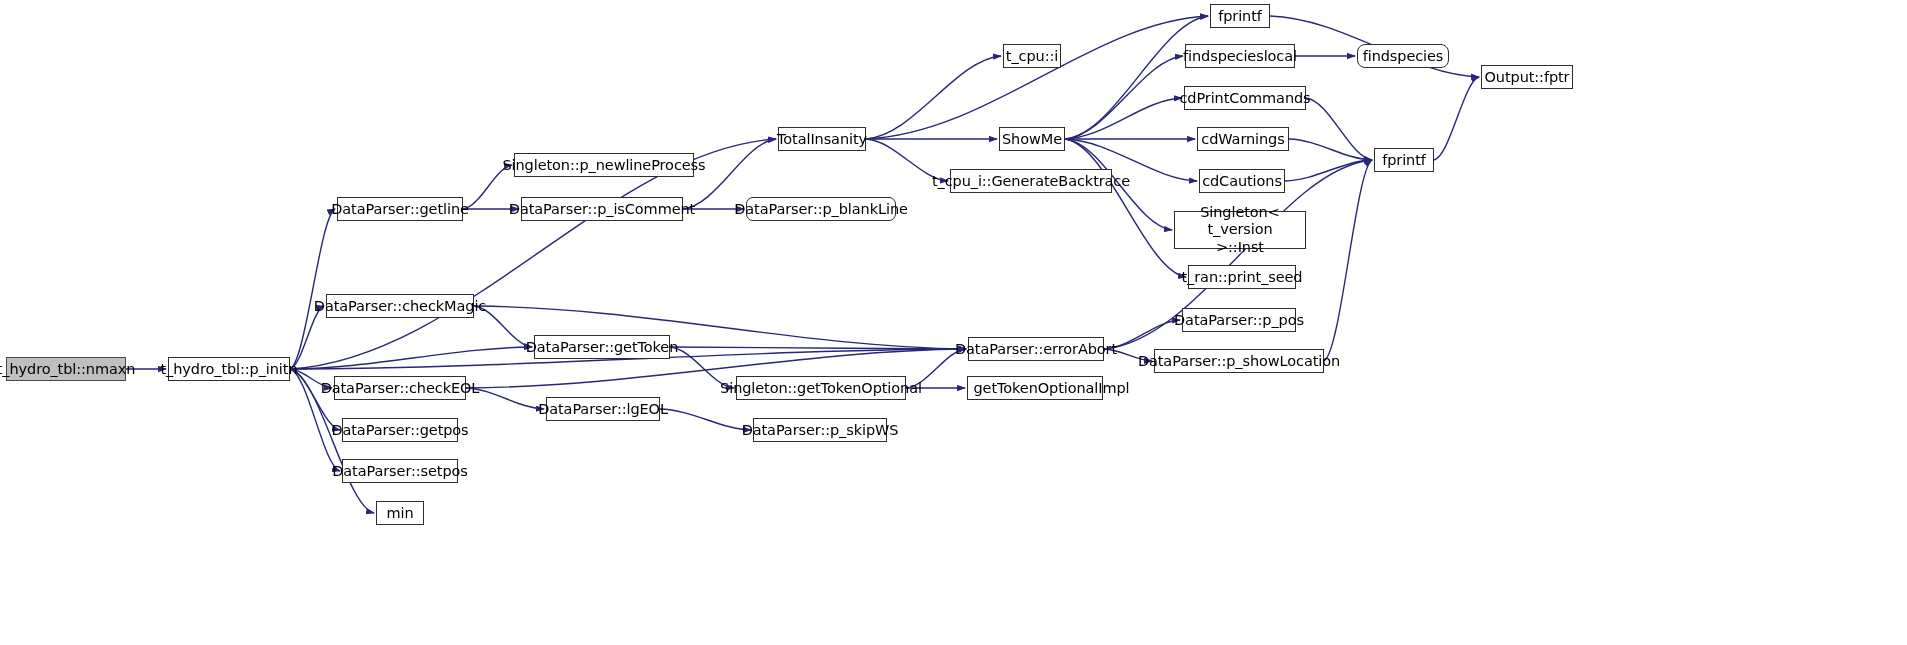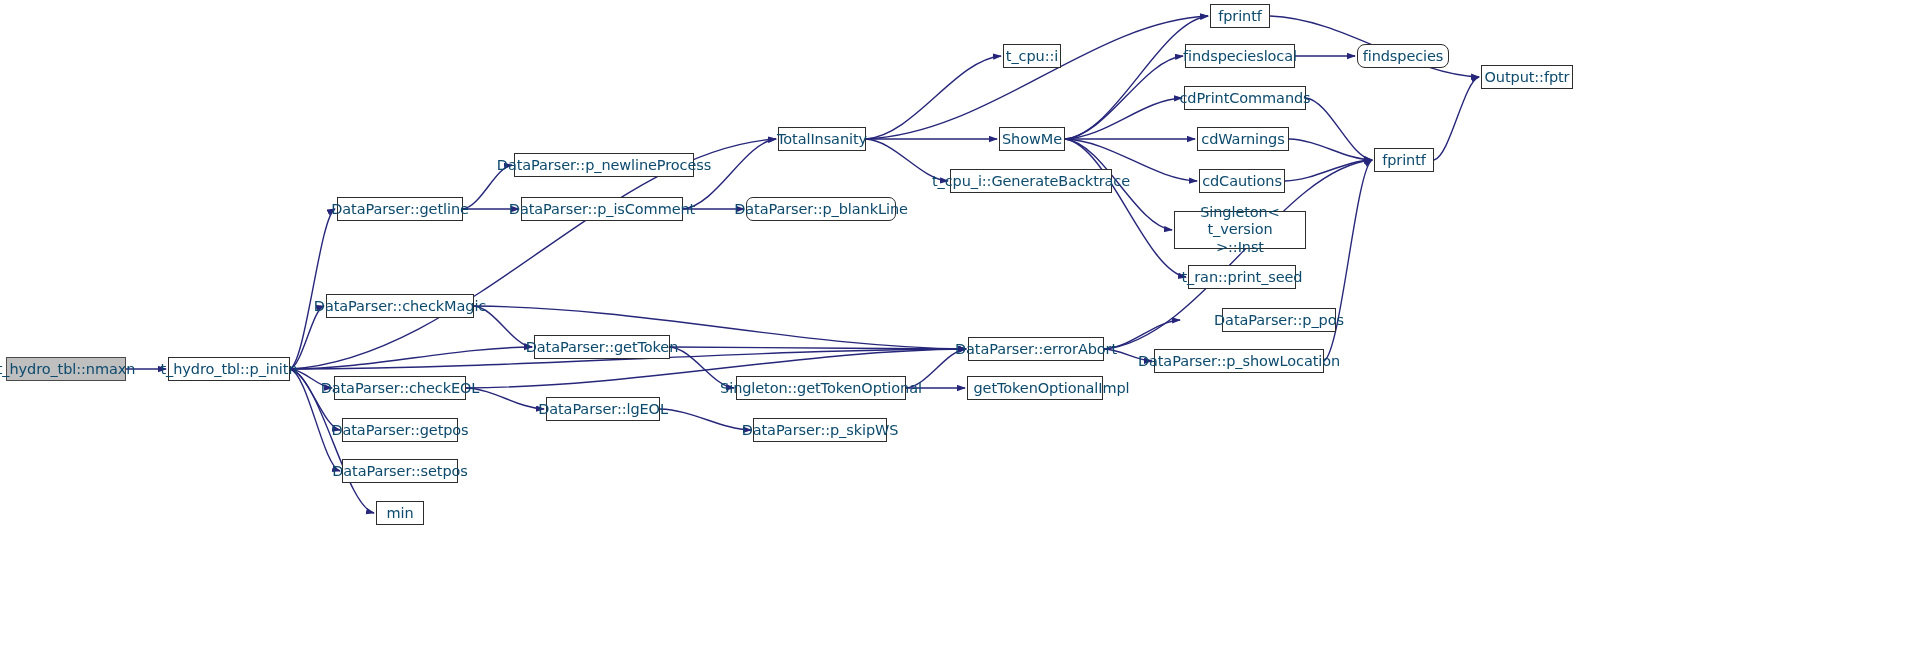--- a/index.html
+++ b/index.html
@@ -23,21 +23,21 @@
     top: 0;
     width: 1907px;
     height: 645px;
     pointer-events: none;
   }
   .node {
     position: absolute;
     box-sizing: border-box;
     border: 1px solid #2d2d2d;
     background: #ffffff;
-    color: #0c4a6e;
+    color: #000000;
     display: flex;
     align-items: center;
     justify-content: center;
     text-align: center;
     font-size: 14.5px;
     line-height: 1.12;
     white-space: pre;
     letter-spacing: -0.1px;
     z-index: 5;
   }
@@ -104,21 +104,21 @@
         <path d="M1104,349 C1131.36,347.6544 1154.16,321.3456 1180,320"></path>
         <path d="M1104,349 C1121.28,349.55679999999995 1135.68,360.44320000000005 1152,361"></path>
         <path d="M1104,349 C1200.48,340.2304 1280.88,168.7696 1372,160"></path>
         <path d="M1324,361 C1341.28,351.6736 1355.68,169.3264 1372,160"></path>
       </g>
   </svg>
   <div id="nodes">
       <div class="node root" style="left: 6px; top: 357px; width: 120px; height: 24px;">t_hydro_tbl::nmaxn</div>
       <div class="node" style="left: 168px; top: 357px; width: 122px; height: 24px;">t_hydro_tbl::p_initn</div>
       <div class="node" style="left: 337px; top: 197px; width: 126px; height: 24px;">DataParser::getline</div>
-      <div class="node" style="left: 514px; top: 153px; width: 180px; height: 24px;">DataParser::p_newlineProcess</div>
+      <div class="node" style="left: 514px; top: 153px; width: 180px; height: 24px;">Singleton::p_newlineProcess</div>
       <div class="node" style="left: 521px; top: 197px; width: 162px; height: 24px;">DataParser::p_isComment</div>
       <div class="node" style="left: 746px; top: 197px; width: 150px; height: 24px; border-radius: 7px;">DataParser::p_blankLine</div>
       <div class="node" style="left: 326px; top: 294px; width: 148px; height: 24px;">DataParser::checkMagic</div>
       <div class="node" style="left: 534px; top: 335px; width: 136px; height: 24px;">DataParser::getToken</div>
       <div class="node" style="left: 334px; top: 376px; width: 132px; height: 24px;">DataParser::checkEOL</div>
       <div class="node" style="left: 342px; top: 418px; width: 116px; height: 24px;">DataParser::getpos</div>
       <div class="node" style="left: 342px; top: 459px; width: 116px; height: 24px;">DataParser::setpos</div>
       <div class="node" style="left: 376px; top: 501px; width: 48px; height: 24px;">min</div>
       <div class="node" style="left: 546px; top: 397px; width: 114px; height: 24px;">DataParser::lgEOL</div>
       <div class="node" style="left: 753px; top: 418px; width: 134px; height: 24px;">DataParser::p_skipWS</div>
@@ -133,16 +133,16 @@
       <div class="node" style="left: 1357px; top: 44px; width: 92px; height: 24px; border-radius: 8px;">findspecies</div>
       <div class="node" style="left: 1184px; top: 86px; width: 122px; height: 24px;">cdPrintCommands</div>
       <div class="node" style="left: 1197px; top: 127px; width: 92px; height: 24px;">cdWarnings</div>
       <div class="node" style="left: 1199px; top: 169px; width: 86px; height: 24px;">cdCautions</div>
       <div class="node twoline" style="left: 1174px; top: 211px; width: 132px; height: 38px;">Singleton&lt; t_version
 &gt;::Inst</div>
       <div class="node" style="left: 1188px; top: 265px; width: 108px; height: 24px;">t_ran::print_seed</div>
       <div class="node" style="left: 1481px; top: 65px; width: 92px; height: 24px;">Output::fptr</div>
       <div class="node" style="left: 1374px; top: 148px; width: 60px; height: 24px;">fprintf</div>
       <div class="node" style="left: 968px; top: 337px; width: 136px; height: 24px;">DataParser::errorAbort</div>
-      <div class="node" style="left: 1182px; top: 308px; width: 114px; height: 24px; margin-left: 40px;">DataParser::p_pos</div>
+      <div class="node" style="left: 1182px; top: 308px; width: 114px; height: 24px;">DataParser::p_pos</div>
       <div class="node" style="left: 1154px; top: 349px; width: 170px; height: 24px;">DataParser::p_showLocation</div>
     </div>
 </div>
 
 </body></html>

